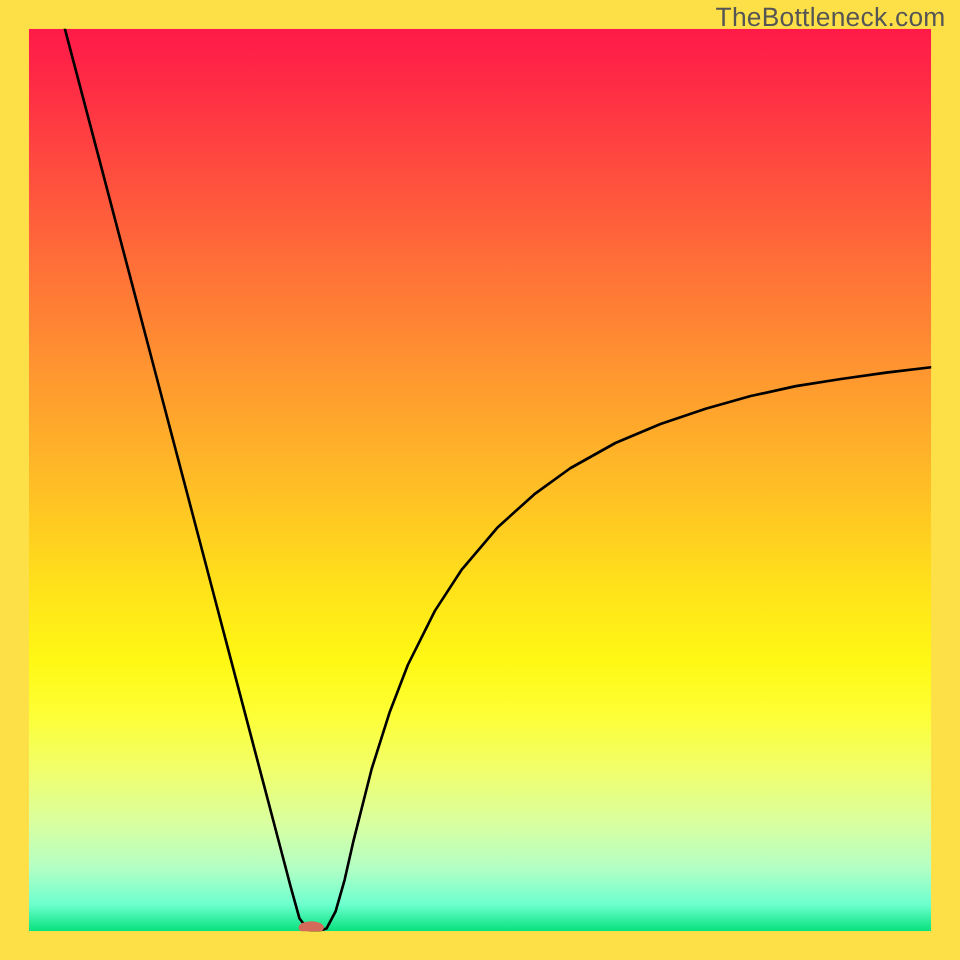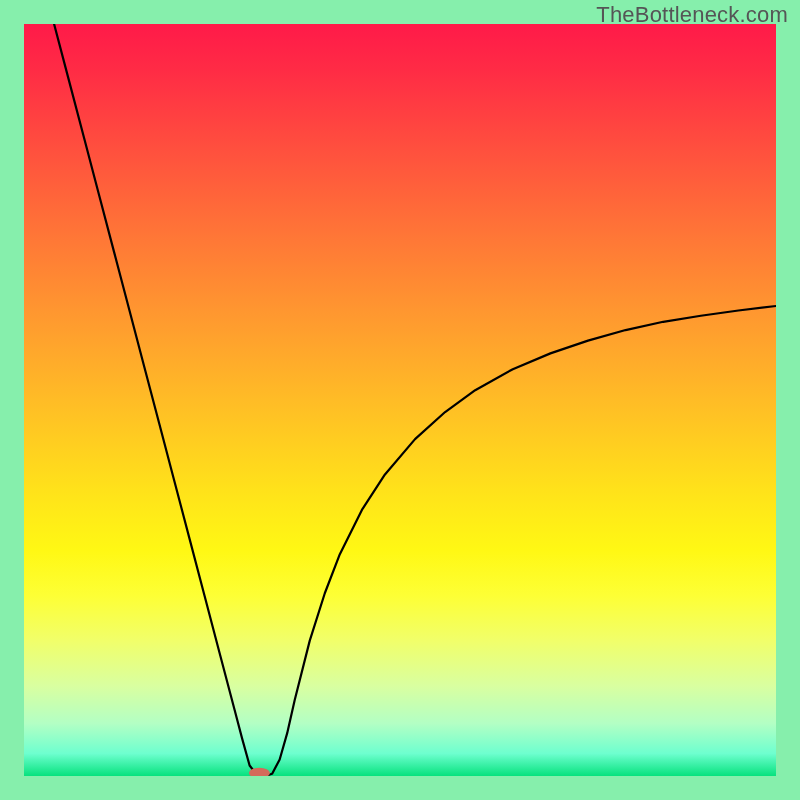--- a/index.html
+++ b/index.html
@@ -7,21 +7,21 @@
     padding: 0;
     width: 800px;
     height: 800px;
     background: #000;
     overflow: hidden;
     font-family: Arial, Helvetica, sans-serif;
   }
   .outer {
     width: 800px;
     height: 800px;
-    background: #86efac;
+    background: #fde047;
     position: relative;
   }
   .watermark {
     position: absolute;
     top: 2px;
     right: 12px;
     color: #555556;
     font-size: 22px;
     letter-spacing: 0.2px;
     z-index: 10;

